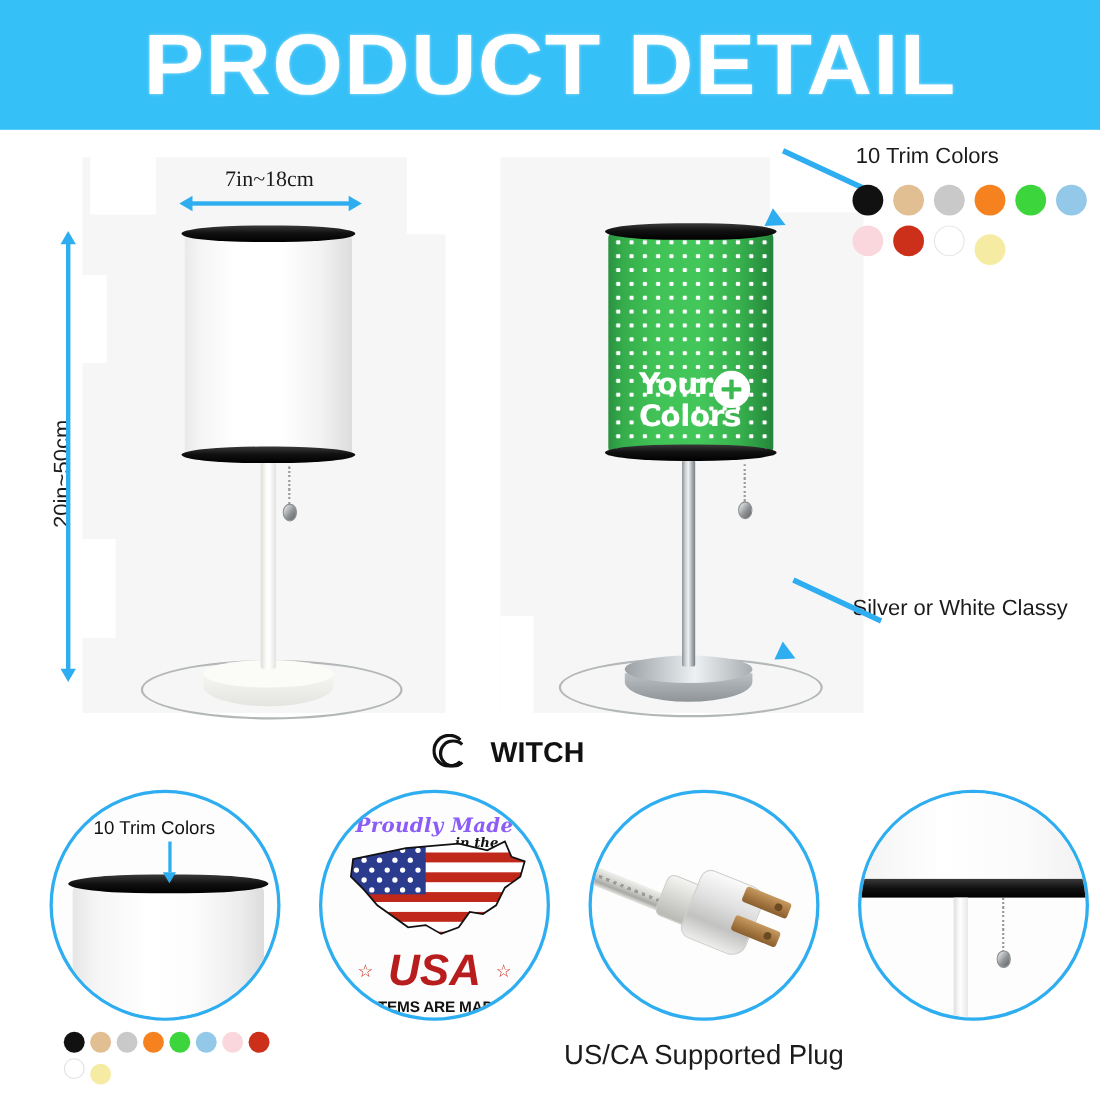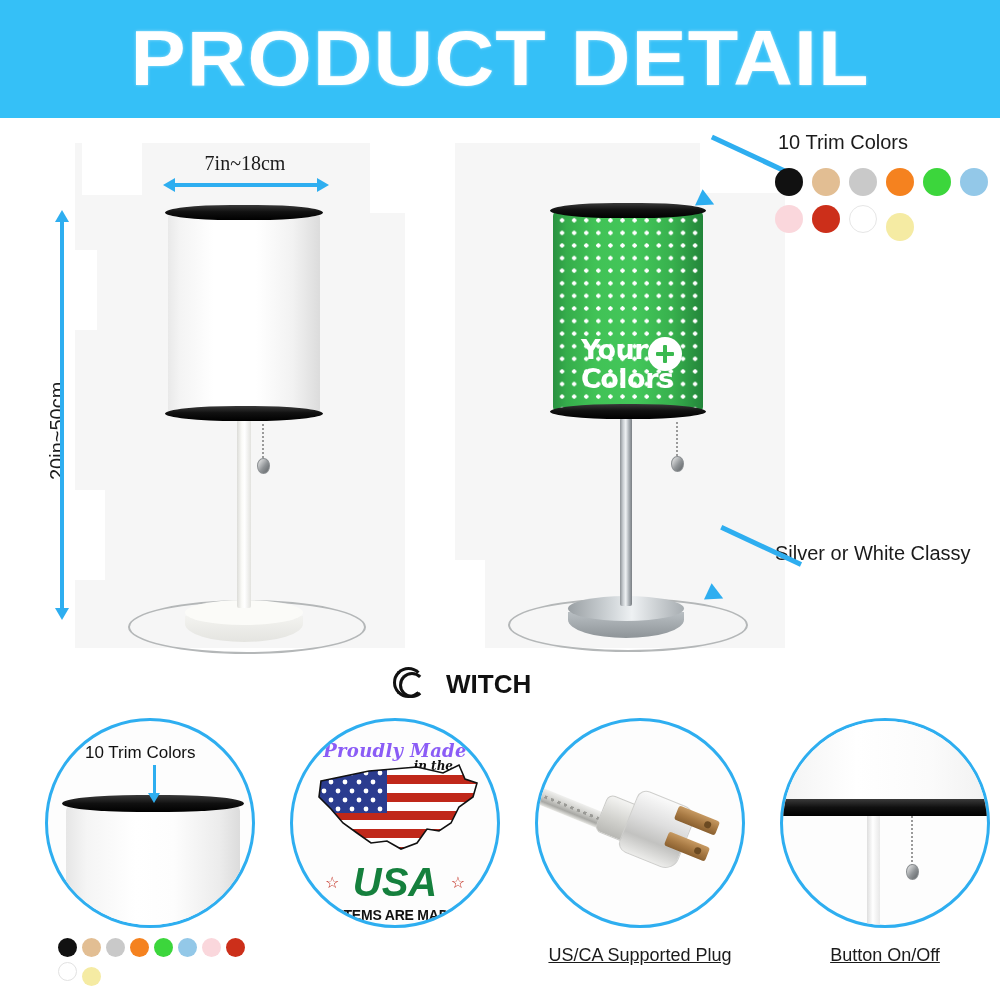--- a/index.html
+++ b/index.html
@@ -188,23 +188,22 @@
     line-height: 26px;
   }
   .logo-rule { height: 3px; background: #111; margin-top: 2px; }
 
   
   .feature-circle {
     position: absolute; border-radius: 50%; border: 3px solid #2EAEF0;
     background: #fdfdfd; overflow: hidden;
   }
   .feature-caption {
-    position: absolute; font-size: 18px; color: #1b1b1b; text-align: center;
+    position: absolute; font-size: 25px; color: #1b1b1b; text-align: center;
     white-space: nowrap;
-    text-decoration: underline;
   }
   .mini-label {
     position: absolute; font-size: 17px; color: #111; white-space: nowrap;
   }
   .mini-arrow { position: absolute; width: 12px; }
   .mini-arrow .m-bar { position: absolute; left: 5px; top: 0; width: 2.5px; height: 28px; background: #2EAEF0; }
   .mini-arrow .m-tip {
     position: absolute; left: 0; bottom: -8px; width: 0; height: 0;
     border-left: 6px solid transparent; border-right: 6px solid transparent;
     border-top: 10px solid #2EAEF0;
@@ -221,21 +220,21 @@
     position: absolute; right: 44px; top: 38px;
     font-family: "DejaVu Serif", serif; font-style: italic; font-weight: bold;
     font-size: 12px; color: #111;
   }
   .usa-map {
     position: absolute; left: 16px; top: 36px; width: 178px; height: 104px;
   }
   .usa-word {
     position: absolute; left: 0; top: 140px; width: 100%; text-align: center;
     font-family: "Liberation Sans", sans-serif; font-style: italic; font-weight: bold;
-    font-size: 40px; color: #15803d; line-height: 42px;
+    font-size: 40px; color: #b91c1c; line-height: 42px;
   }
   .usa-star { position: absolute; font-size: 16px; color: #C0281A; top: 152px; }
   .usa-sub {
     position: absolute; left: 0; top: 186px; width: 100%; text-align: center;
     font-weight: bold; font-size: 14px; color: #111; letter-spacing: -0.2px;
   }
 
   
   .plug { position: absolute; }
   .plug-cord {
@@ -499,15 +498,14 @@
          background:linear-gradient(to right,#f2f2f2 0%,#ffffff 35%,#fbfbfb 65%,#ededed 100%);"></div>
     <div style="position:absolute;left:-5px;top:78px;width:230px;height:17px;
          background:linear-gradient(to bottom,#3a3a3a,#101010 50%,#000);"></div>
     <div style="position:absolute;left:84px;top:95px;width:13px;height:118px;
          background:linear-gradient(to right,#dedede,#ffffff 45%,#e8e8e8);"></div>
     <div class="pull-chain" style="left:128px; top:95px; width:14px; height:53px;">
       <div class="chain-line"></div>
       <div class="chain-ball" style="left:-5px; top:48px;"></div>
     </div>
   </div>
-  <div class="feature-caption" style="left:770px; top:945px; width:230px;">Button On/Off</div>
 
 </div>
 
 </body></html>

